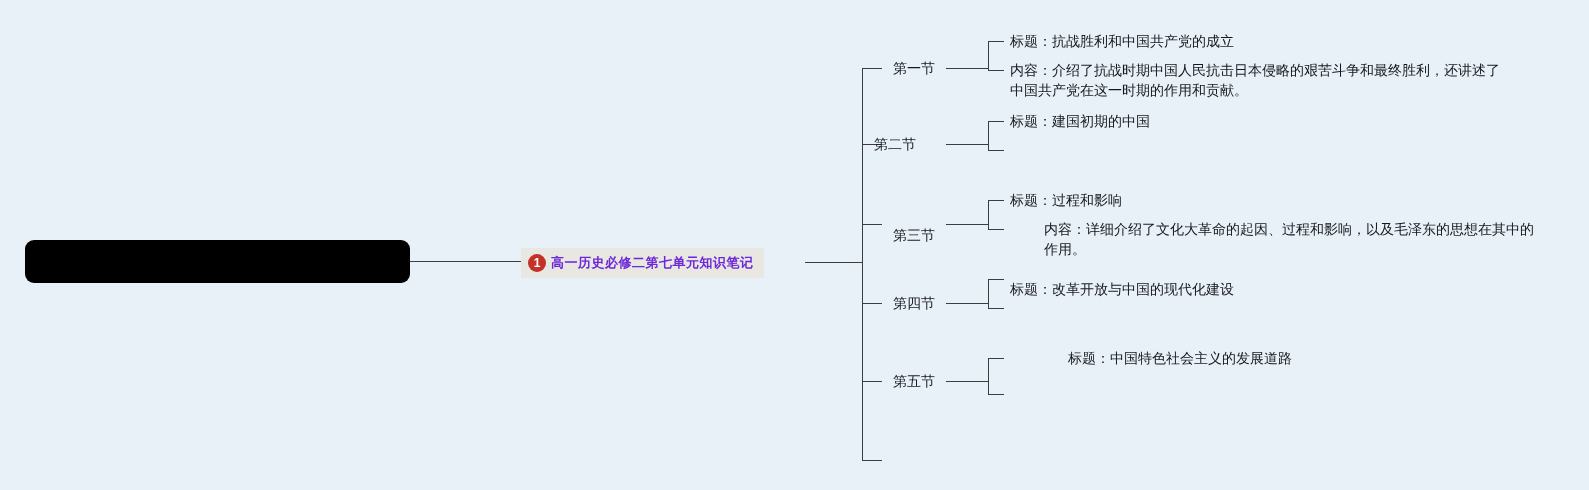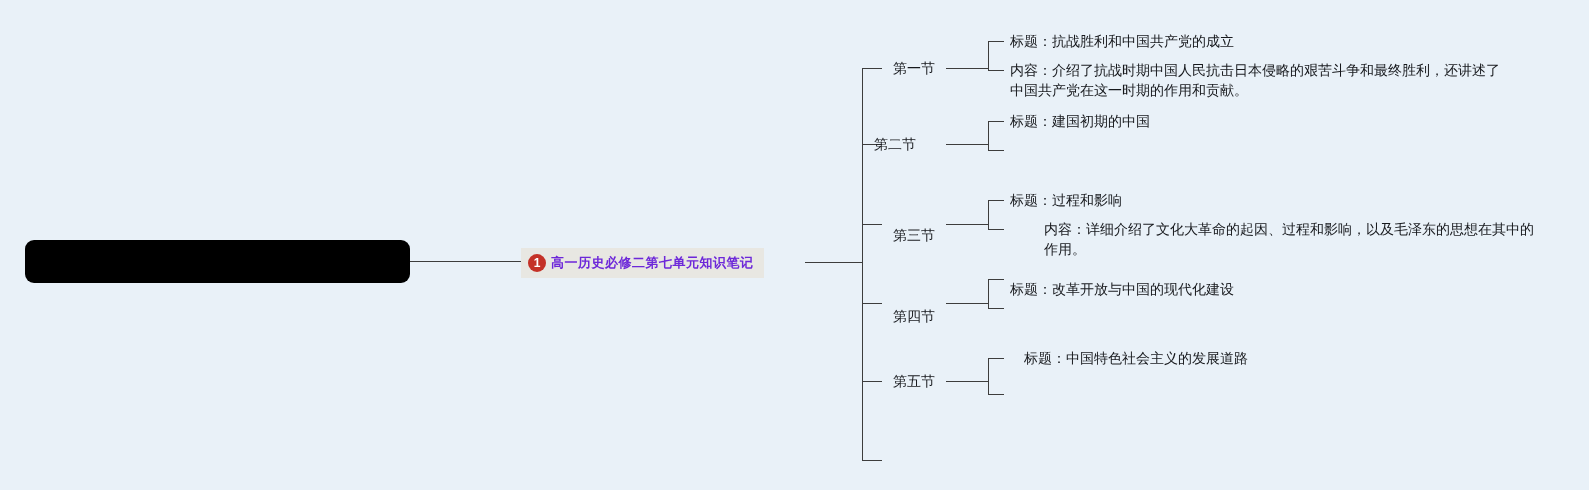--- a/index.html
+++ b/index.html
@@ -117,28 +117,28 @@
   <div class="line h" style="left:862px; top:224px; width:20px;"></div>
   <div class="sec-label" style="left:893px; top:226px;">第三节</div>
   <div class="line h" style="left:946px; top:224px; width:42px;"></div>
   <div class="line v" style="left:988px; top:200px; height:29px;"></div>
   <div class="line h" style="left:988px; top:200px; width:16px;"></div>
   <div class="line h" style="left:988px; top:229px; width:16px;"></div>
   <div class="leaf title" style="left:1010px; top:191px;">标题：过程和影响</div>
   <div class="leaf content" style="left:1010px; top:219px;margin-left:34px;">内容：详细介绍了文化大革命的起因、过程和影响，以及毛泽东的思想在其中的作用。</div>
 
   <div class="line h" style="left:862px; top:303px; width:20px;"></div>
-  <div class="sec-label" style="left:893px; top:294px;margin-top:13px;">第四节</div>
+  <div class="sec-label" style="left:893px; top:294px;">第四节</div>
   <div class="line h" style="left:946px; top:303px; width:42px;"></div>
   <div class="line v" style="left:988px; top:279px; height:29px;"></div>
   <div class="line h" style="left:988px; top:279px; width:16px;"></div>
   <div class="line h" style="left:988px; top:308px; width:16px;"></div>
   <div class="leaf title" style="left:1010px; top:280px;">标题：改革开放与中国的现代化建设</div>
 
   <div class="line h" style="left:862px; top:381px; width:20px;"></div>
   <div class="sec-label" style="left:893px; top:372px;">第五节</div>
   <div class="line h" style="left:946px; top:381px; width:42px;"></div>
   <div class="line v" style="left:988px; top:358px; height:36px;"></div>
   <div class="line h" style="left:988px; top:358px; width:16px;"></div>
   <div class="line h" style="left:988px; top:394px; width:16px;"></div>
-  <div class="leaf title" style="left:1024px; top:349px;">标题：中国特色社会主义的发展道路</div>
+  <div class="leaf title" style="left:1068px; top:349px;">标题：中国特色社会主义的发展道路</div>
 
 </div>
 
 </body></html>

